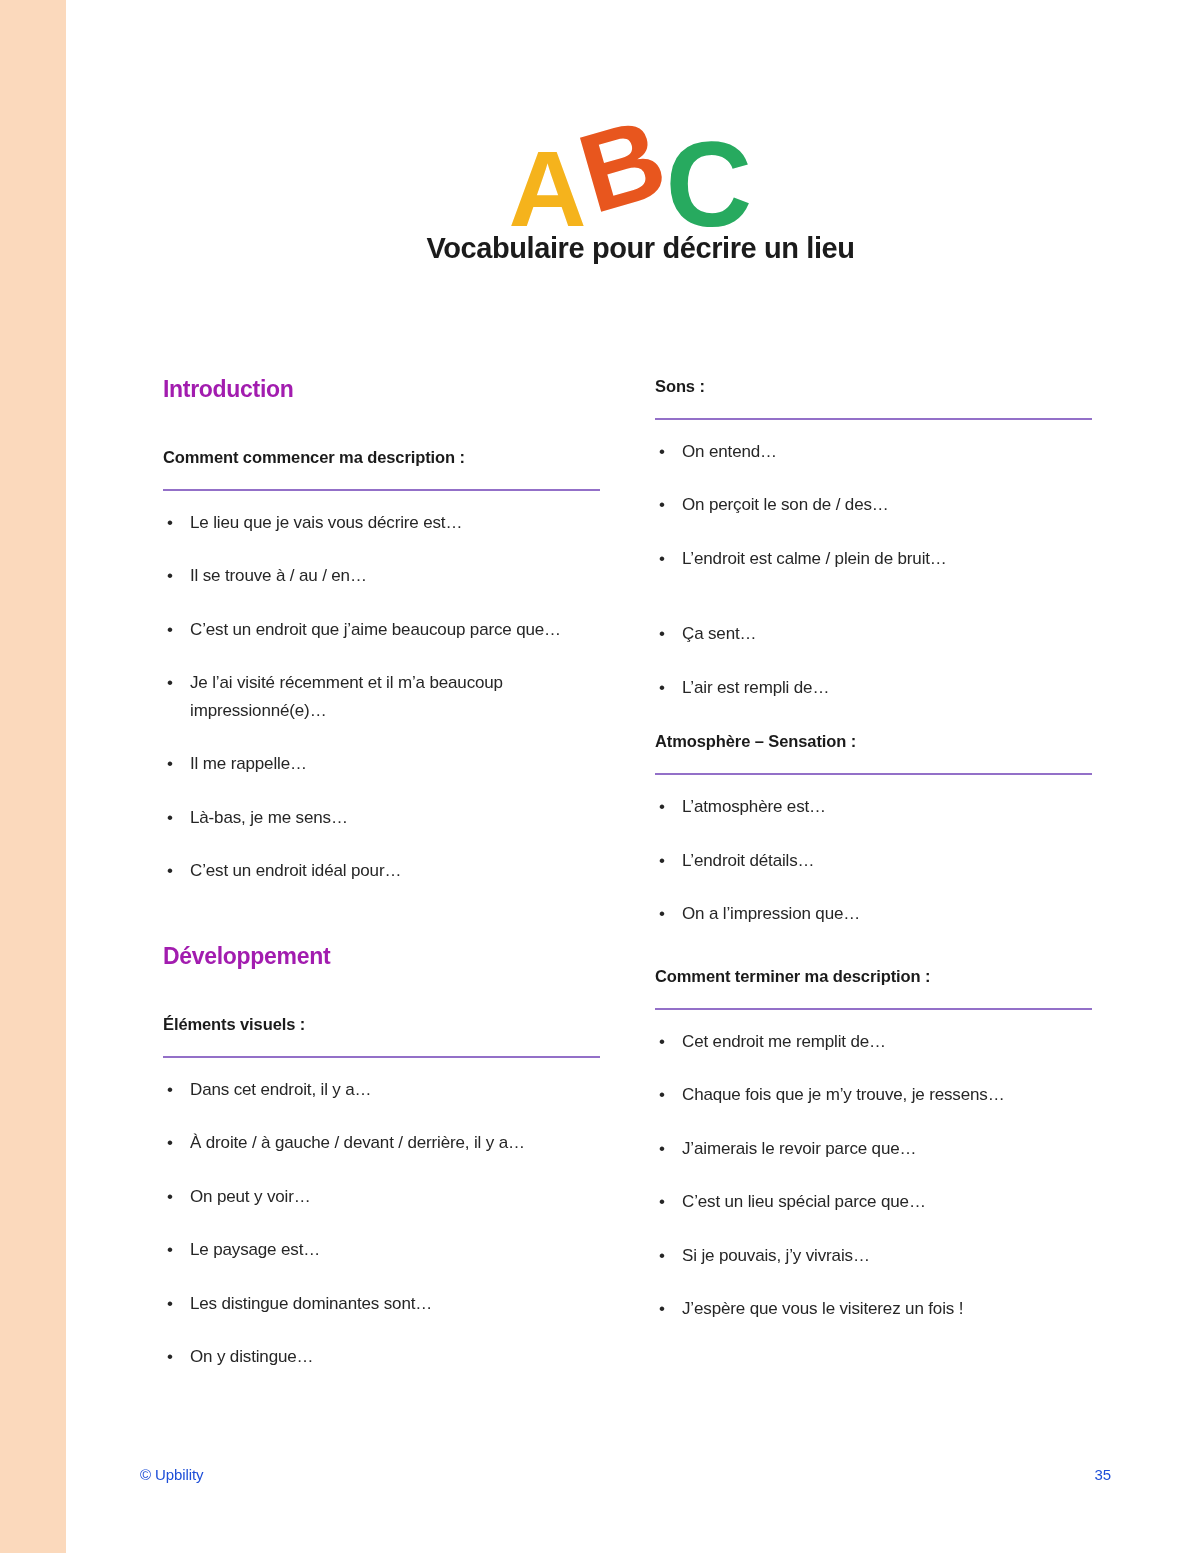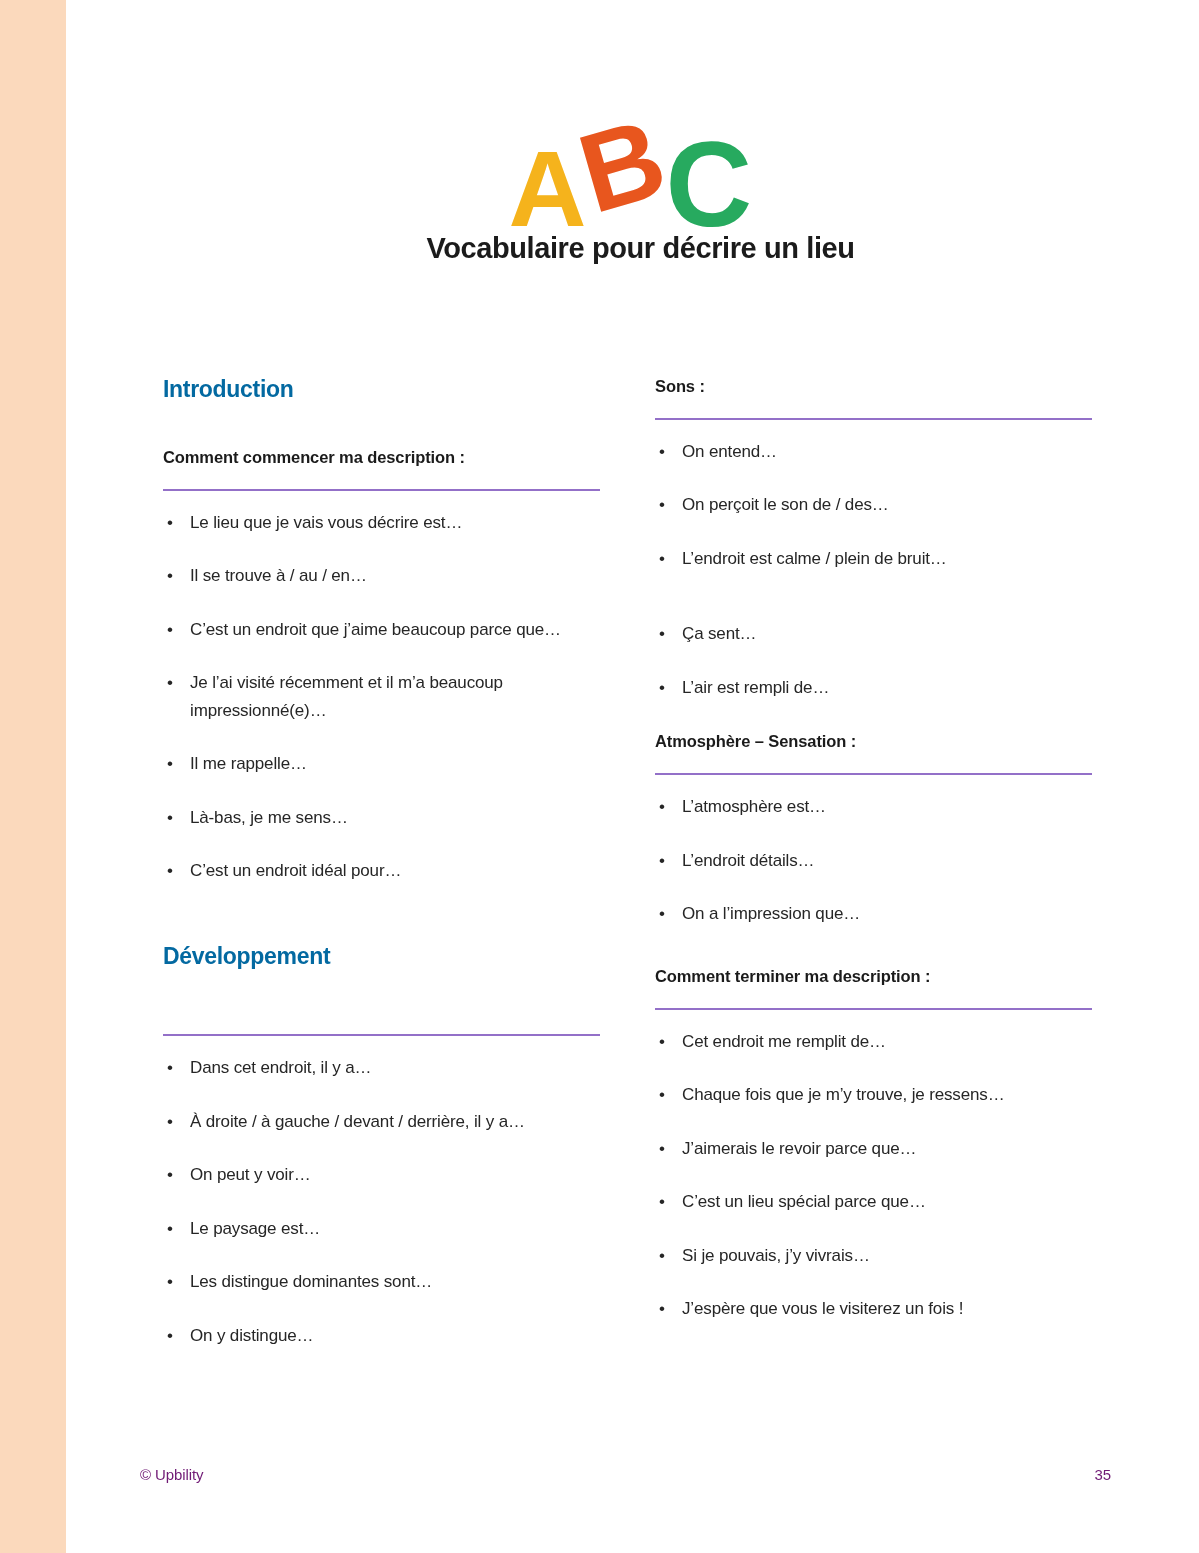--- a/index.html
+++ b/index.html
@@ -98,21 +98,21 @@
     flex: 0 0 437px;
   }
   .col-right {
     margin-top: 0;
   }
 
   .section-heading {
     font-size: 23px;
     font-weight: bold;
     letter-spacing: -0.3px;
-    color: #0369a1;
+    color: #a21caf;
     margin: 0 0 44px 0;
   }
   .section-heading.tight-top {
     margin-top: 0;
   }
 
   .sub-heading {
     font-size: 16.5px;
     font-weight: bold;
     letter-spacing: -0.1px;
@@ -156,21 +156,21 @@
   
   .footer {
     position: absolute;
     left: 140px;
     right: 88px;
     bottom: 70px;
     display: flex;
     justify-content: space-between;
     align-items: baseline;
     font-size: 15px;
-    color: #701a75;
+    color: #1d4ed8;
     letter-spacing: -0.1px;
   }
 </style>
 </head>
 <body>
 
 <div class="page">
 
   <div class="side-stripe"></div>
 
@@ -199,20 +199,21 @@
         <li><span class="dot">•</span><span>Il me rappelle…</span></li>
         <li><span class="dot">•</span><span>Là-bas, je me sens…</span></li>
         <li><span class="dot">•</span><span>C’est un endroit idéal pour…</span></li>
       </ul>
 
       <div class="block-gap-lg"></div>
 
       <h2 class="section-heading">Développement</h2>
 
       <div class="sub-heading">
+        <div>Éléments visuels :</div>
       </div>
 
       <ul class="bullets">
         <li><span class="dot">•</span><span>Dans cet endroit, il y a…</span></li>
         <li><span class="dot">•</span><span>À droite / à gauche / devant / derrière, il y a…</span></li>
         <li><span class="dot">•</span><span>On peut y voir…</span></li>
         <li><span class="dot">•</span><span>Le paysage est…</span></li>
         <li><span class="dot">•</span><span>Les distingue dominantes sont…</span></li>
         <li><span class="dot">•</span><span>On y distingue…</span></li>
       </ul>

